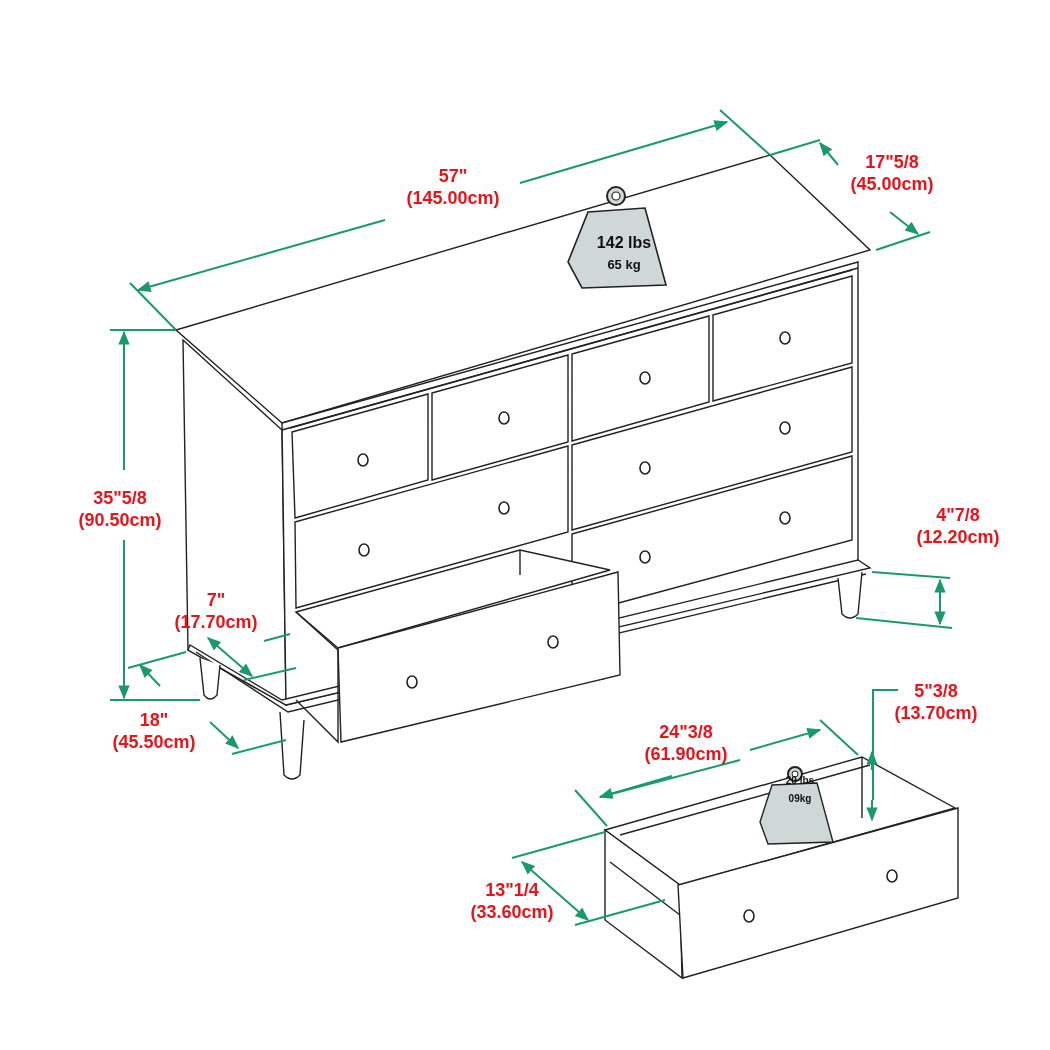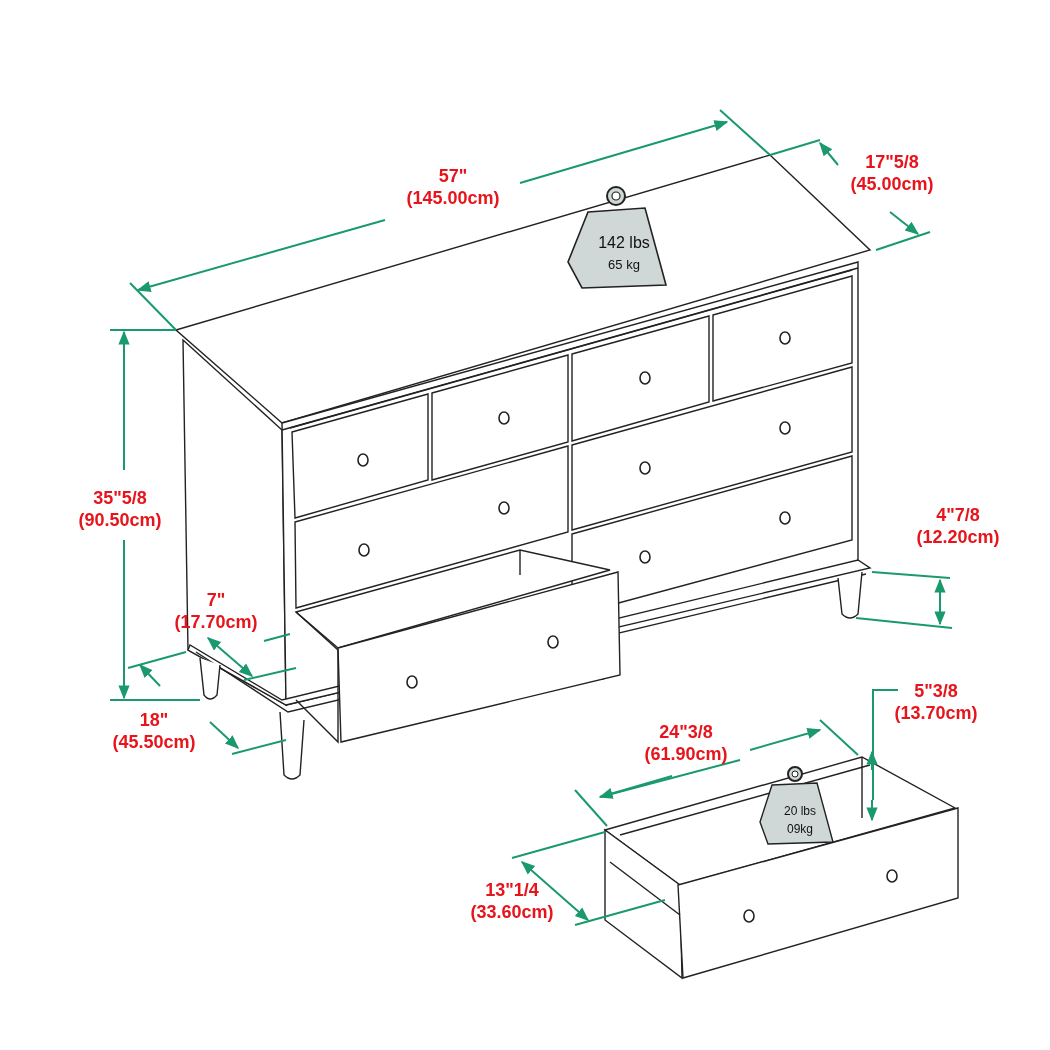--- a/index.html
+++ b/index.html
@@ -2,21 +2,21 @@
 <html><head>
   <meta charset="utf-8">
   <style>
     html, body { margin: 0; padding: 0; background: #ffffff; }
     body { width: 1050px; height: 1050px; position: relative; overflow: hidden;
            font-family: "Liberation Sans", sans-serif; }
     svg.drawing { position: absolute; left: 0; top: 0; }
     .dim-label { position: absolute; color: #e8141b; font-weight: bold;
                  font-size: 18px; line-height: 22px; text-align: center;
                  font-family: "Liberation Sans", sans-serif; white-space: nowrap; }
-    .weight-text { position: absolute; color: #111; font-weight: normal; text-align: center;
+    .weight-text { position: absolute; color: #111; font-weight: bold; text-align: center;
                    font-family: "Liberation Sans", sans-serif; white-space: nowrap; }
   </style>
 </head>
 <body>
 
 <svg class="drawing" width="1050" height="1050" viewBox="0 0 1050 1050">
   <defs>
     <marker id="arr" viewBox="0 0 10 10" refX="9" refY="5" markerWidth="7" markerHeight="7" orient="auto-start-reverse">
       <path d="M0,1 L10,5 L0,9 Z" fill="#1a9a6c"></path>
     </marker>
@@ -186,16 +186,16 @@
 <div class="dim-label" style="left:456px;top:879px;width:112px;">
   <div>13"1/4</div>
   <div>(33.60cm)</div>
 </div>
 
 <div class="weight-text" style="left:582px;top:232px;width:84px;font-size:16px;line-height:22px;">
   <div>142 lbs</div>
   <div style="font-size:13px;">65 kg</div>
 </div>
 
-<div class="weight-text" style="left:764px;top:802px;width:72px;font-size:12px;line-height:18px;">
+<div class="weight-text" style="left:764px;top:772px;width:72px;font-size:10px;line-height:18px;">
   <div>20 lbs</div>
   <div>09kg</div>
 </div>
 
 </body></html>

